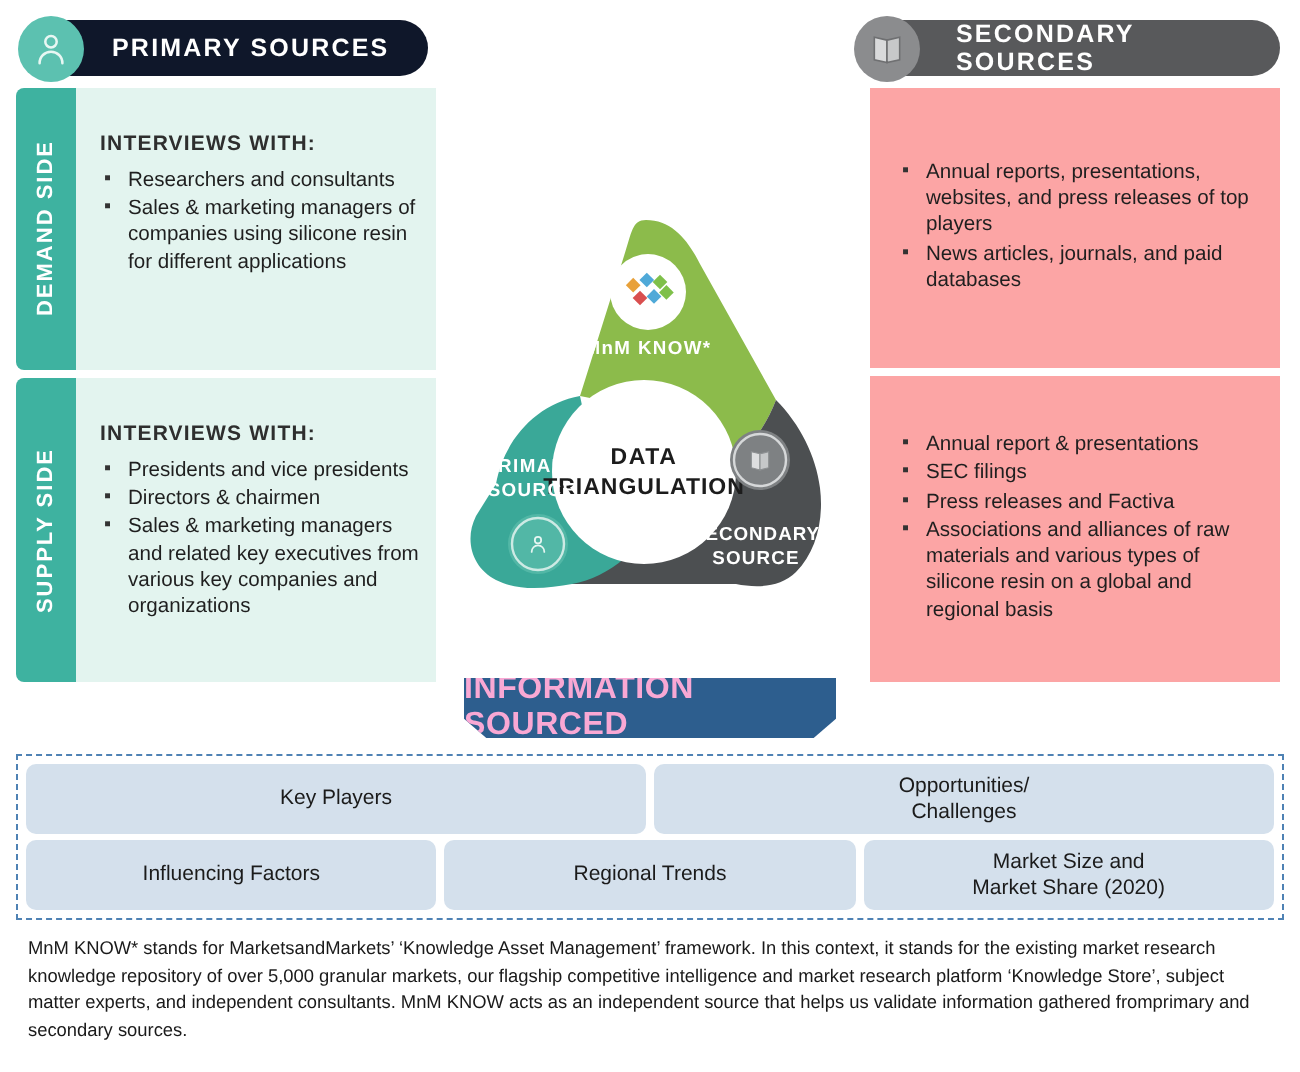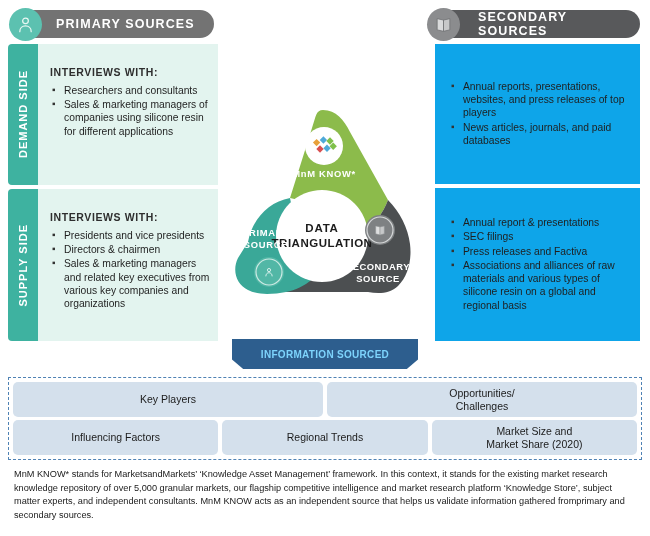--- a/index.html
+++ b/index.html
@@ -11,21 +11,21 @@
     width: 650px; height: 536px;
     position: relative;
     font-family: "Liberation Sans", sans-serif;
     overflow: hidden;
   }
 
   
   #primary-header {
     position: absolute; left: 26px; top: 10px;
     width: 188px; height: 28px;
-    background: #737373;
+    background: #0f172a;
     border-radius: 4px 14px 14px 4px;
     display: flex; align-items: center;
   }
   #primary-header .hdr-text {
     color: #ffffff;
     font-size: 12.5px;
     font-weight: bold;
     letter-spacing: 1.1px;
     padding-left: 30px;
   }
@@ -111,21 +111,21 @@
     position: absolute; left: 427px; top: 8px;
     width: 33px; height: 33px;
     border-radius: 50%;
     background: #8b8c8e;
     display: flex; align-items: center; justify-content: center;
     z-index: 4;
   }
   .right-panel {
     position: absolute; left: 435px;
     width: 205px;
-    background: #0ea5e9;
+    background: #fca5a5;
     padding: 8px 10px;
   }
   #panel-sec-1 { top: 44px; height: 140px; display:flex; flex-direction:column; justify-content:center;}
   #panel-sec-2 { top: 188px; height: 153px; display:flex; flex-direction:column; justify-content:center;}
 
   
   #triangle-wrap {
     position: absolute; left: 228px; top: 108px;
     width: 190px; height: 196px;
   }
@@ -133,22 +133,22 @@
   
   #info-banner {
     position: absolute; left: 232px; top: 339px;
     width: 186px; height: 30px;
     background: #2d5e8e;
     clip-path: polygon(0 0, 100% 0, 100% 68%, 94% 100%, 6% 100%, 0 68%);
     display: flex; align-items: center; justify-content: center;
     z-index: 5;
   }
   #info-banner span {
-    color: #7dd3fc;
-    font-size: 10px;
+    color: #f9a8d4;
+    font-size: 16px;
     font-weight: bold;
     letter-spacing: 0.3px;
   }
 
   
   #sourced-table {
     position: absolute; left: 8px; top: 377px;
     width: 634px; height: 83px;
     border: 1px dashed #4f82b4;
     background: #ffffff;

